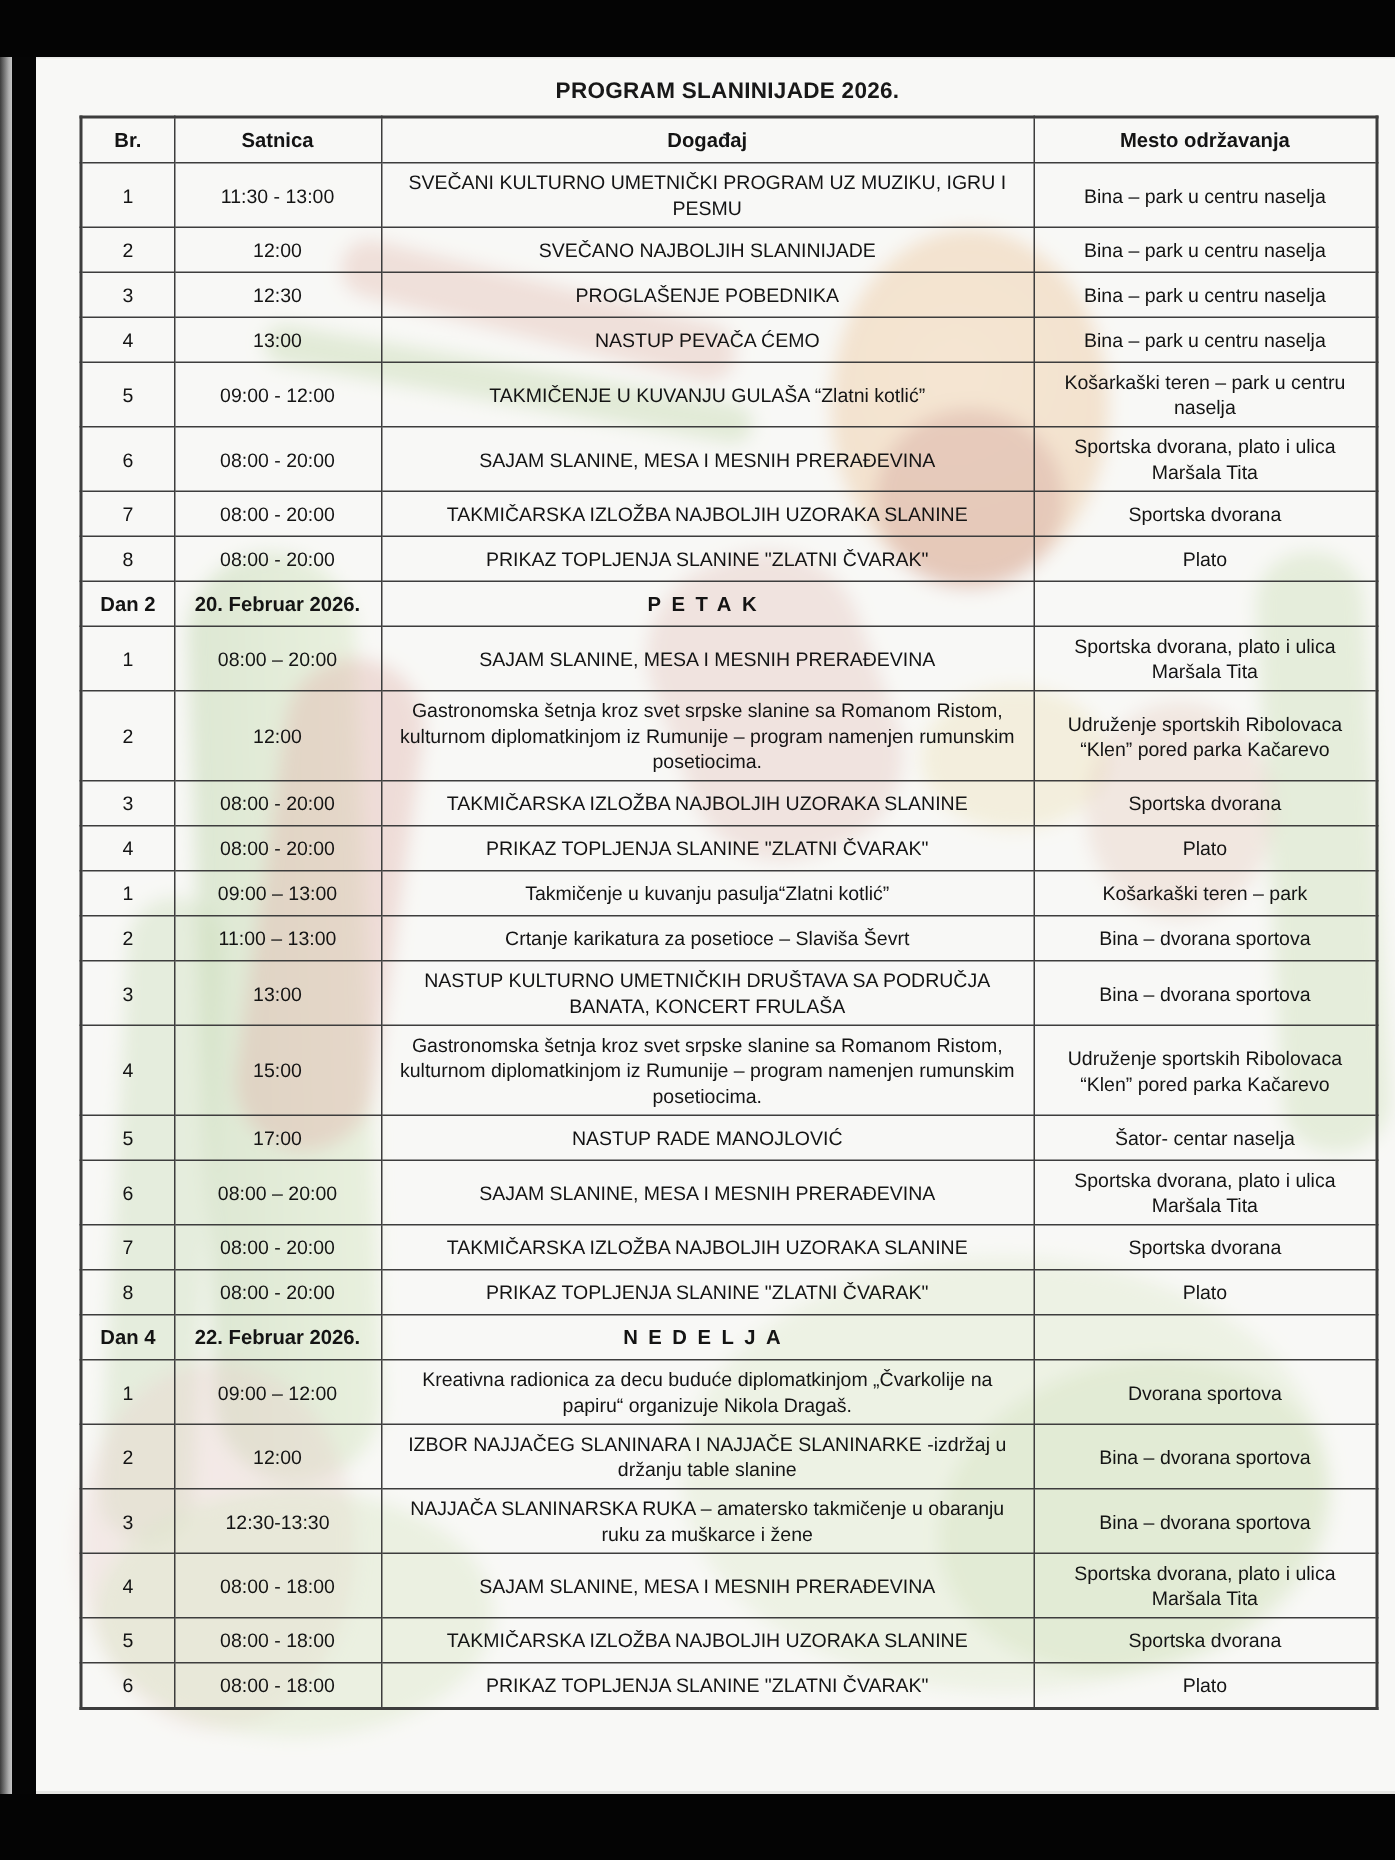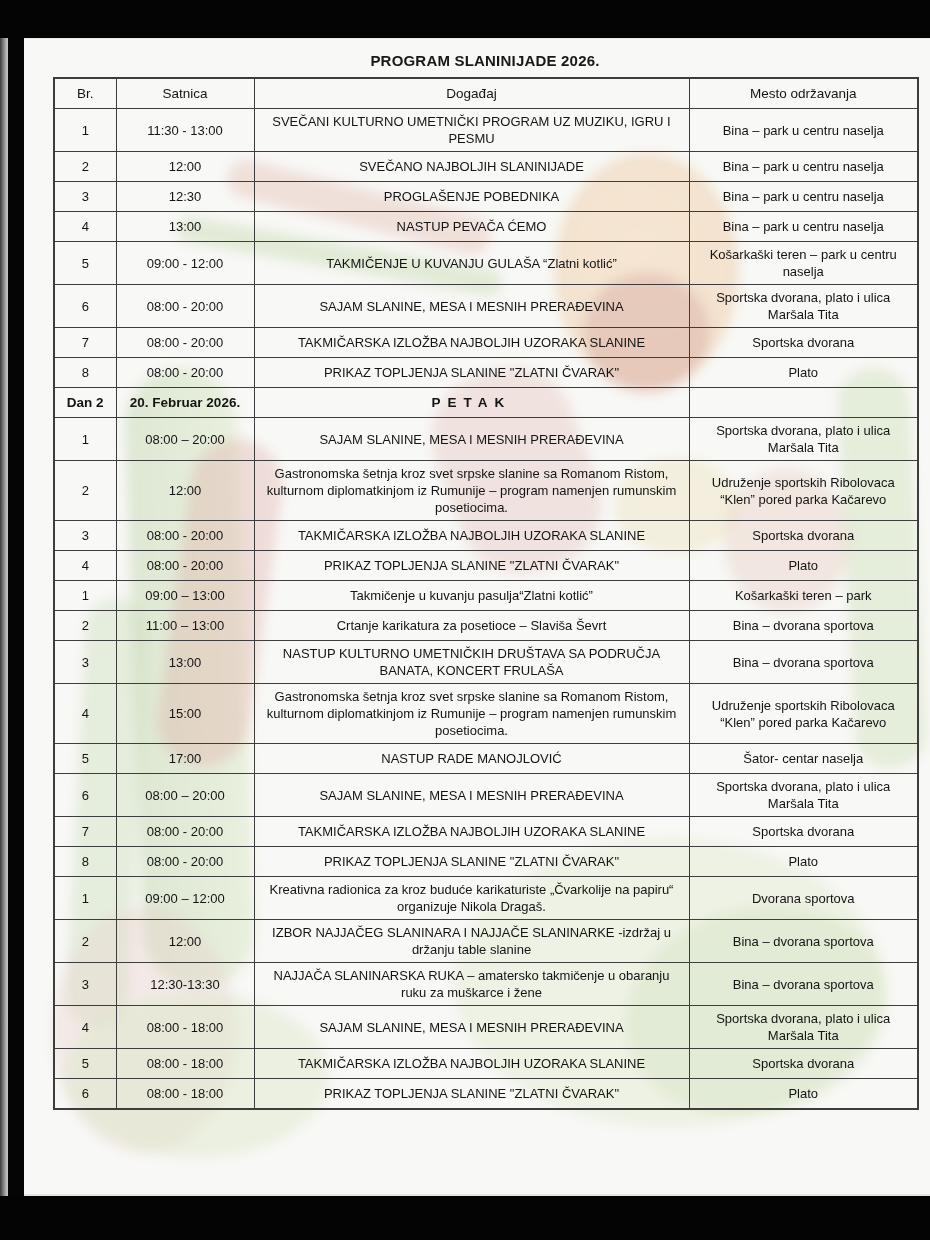--- a/index.html
+++ b/index.html
@@ -36,21 +36,21 @@
     font-size:13px;color:#141414;
   }
   table.program td{
     border:1px solid #3d3d3d;
     padding:4px 6px;text-align:center;vertical-align:middle;
     line-height:17px;overflow:hidden;word-wrap:break-word;
     background:transparent;height:21px;
   }
   tr.day-row td{font-weight:bold;font-size:13.5px;}
   td.day-name{font-size:15px;letter-spacing:7px;padding-left:13px;}
-  tr.head-row td{font-weight:normal;font-size:13.5px;margin-top:28px;}
+  tr.head-row td{font-weight:bold;font-size:13.5px;margin-top:28px;}
 </style>
 </head>
 <body>
 
 <div class="photo">
   <div class="page">
 
     <div class="art">
       <div class="blob" style="left:110px;top:330px;width:112px;height:620px;background:linear-gradient(90deg,#7fae5a,#b4d48c);border-radius:56px;transform:rotate(-2deg);"></div>
       <div class="blob" style="left:52px;top:560px;width:62px;height:430px;background:#8fba6a;border-radius:31px;transform:rotate(3deg);opacity:.4;"></div>
@@ -205,24 +205,30 @@
               <td class="c-time">08:00 - 20:00</td>
               <td class="c-event">TAKMIČARSKA IZLOŽBA NAJBOLJIH UZORAKA SLANINE</td>
               <td class="c-place">Sportska dvorana</td>
             </tr>
             <tr>
               <td class="c-br">8</td>
               <td class="c-time">08:00 - 20:00</td>
               <td class="c-event">PRIKAZ TOPLJENJA SLANINE "ZLATNI ČVARAK"</td>
               <td class="c-place">Plato</td>
             </tr>
+            <tr class="day-row">
+              <td class="c-br">Dan 4</td>
+              <td class="c-time">22. Februar 2026.</td>
+              <td class="c-event day-name">NEDELJA</td>
+              <td class="c-place"></td>
+            </tr>
             <tr>
               <td class="c-br">1</td>
               <td class="c-time">09:00 – 12:00</td>
-              <td class="c-event">Kreativna radionica za kroz buduće karikaturiste „Čvarkolije na papiru“ organizuje Nikola Dragaš.</td>
+              <td class="c-event">Kreativna radionica za decu buduće diplomatkinjom „Čvarkolije na papiru“ organizuje Nikola Dragaš.</td>
               <td class="c-place">Dvorana sportova</td>
             </tr>
             <tr>
               <td class="c-br">2</td>
               <td class="c-time">12:00</td>
               <td class="c-event">IZBOR NAJJAČEG SLANINARA I NAJJAČE SLANINARKE -izdržaj u držanju table slanine</td>
               <td class="c-place">Bina – dvorana sportova</td>
             </tr>
             <tr>
               <td class="c-br">3</td>

